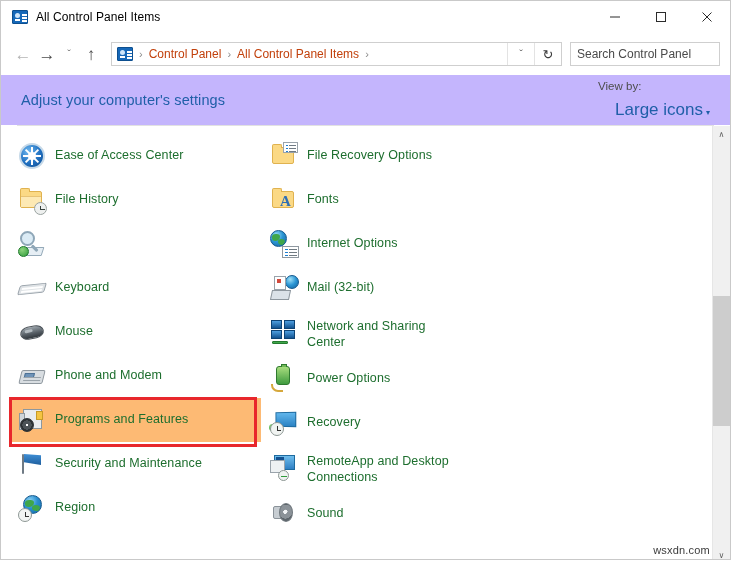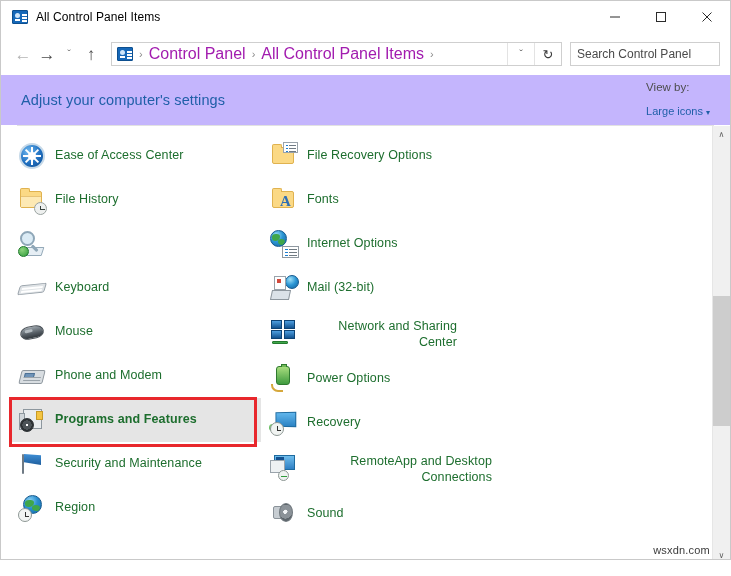--- a/index.html
+++ b/index.html
@@ -53,21 +53,21 @@
   .nav-arrow.down{color:#6a6a6a;font-size:11px;width:20px;}
   .nav-arrow.up{color:#4a4a4a;}
   .addressbar{
     flex:1;height:24px;margin-left:8px;margin-right:8px;
     border:1px solid #cfcfcf;background:#ffffff;
     display:flex;align-items:center;position:relative;
     box-sizing:border-box;
   }
   .addr-icon{width:16px;height:14px;margin-left:5px;margin-right:3px;position:relative;flex:0 0 auto;}
   .crumb{
-    font-size:16px;color:#a21caf;padding:0 3px;white-space:nowrap;
+    font-size:12px;color:#c2410c;padding:0 3px;white-space:nowrap;
   }
   .crumb-sep{
     font-size:11px;color:#8a8a8a;padding:0 3px;
   }
   .addr-spacer{flex:1;}
   .addr-chevron{
     width:26px;height:22px;display:flex;align-items:center;justify-content:center;
     color:#5a5a5a;font-size:11px;border-left:1px solid #e3e3e3;
   }
   .refresh-btn{
@@ -90,54 +90,53 @@
     padding:0 20px;box-sizing:border-box;background:#c4b5fd;
     position:relative;
   }
   .page-title{
     font-size:14.5px;color:#1f5fa8;letter-spacing:.1px;
   }
   .viewby{
     position:absolute;right:20px;display:flex;align-items:baseline;gap:8px;flex-direction:column;
   }
   .viewby-label{font-size:11.5px;color:#4d4d4d;}
-  .viewby-value{font-size:11px;color:#1f5fa8;}
+  .viewby-value{font-size:17px;color:#1f5fa8;margin-left:17px;}
   .viewby-caret{font-size:8px;color:#1f5fa8;margin-left:3px;}
 
   .hsep{height:1px;background:#e2e2e2;margin:0 16px 0 16px;}
 
   
   .content{
     position:relative;height:438px;display:flex;
     background:#ffffff;overflow:hidden;
   }
   .items-area{
-    position:relative;flex:1;padding-top:8px;text-align:right;
+    position:relative;flex:1;padding-top:8px;
   }
   .col{
     position:absolute;top:8px;width:250px;
   }
   .col-left{left:10px;}
   .col-right{left:262px;}
 
   .item{
     position:relative;display:flex;align-items:flex-start;
     min-height:32px;padding:7px 6px 7px 6px;box-sizing:border-box;
   }
   .item .ic{
     width:30px;height:30px;flex:0 0 auto;margin-right:8px;position:relative;
   }
   .item .lbl{
     font-size:12.5px;color:#1d6e2e;line-height:16px;padding-top:6px;
     letter-spacing:.1px;
   }
   .item.two-line .lbl{padding-top:1px;}
   .item.selected{
-    background:#e5e5e5;
-    font-weight:bold;
+    background:#fdba74;
   }
   .item.selected::after{
     content:"";position:absolute;left:-2px;top:-1px;
     width:248px;height:50px;border:3px solid #e8272c;
     box-sizing:border-box;pointer-events:none;
   }
 
   
   .scrollbar{
     width:17px;background:#f0f0f0;border-left:1px solid #e6e6e6;

